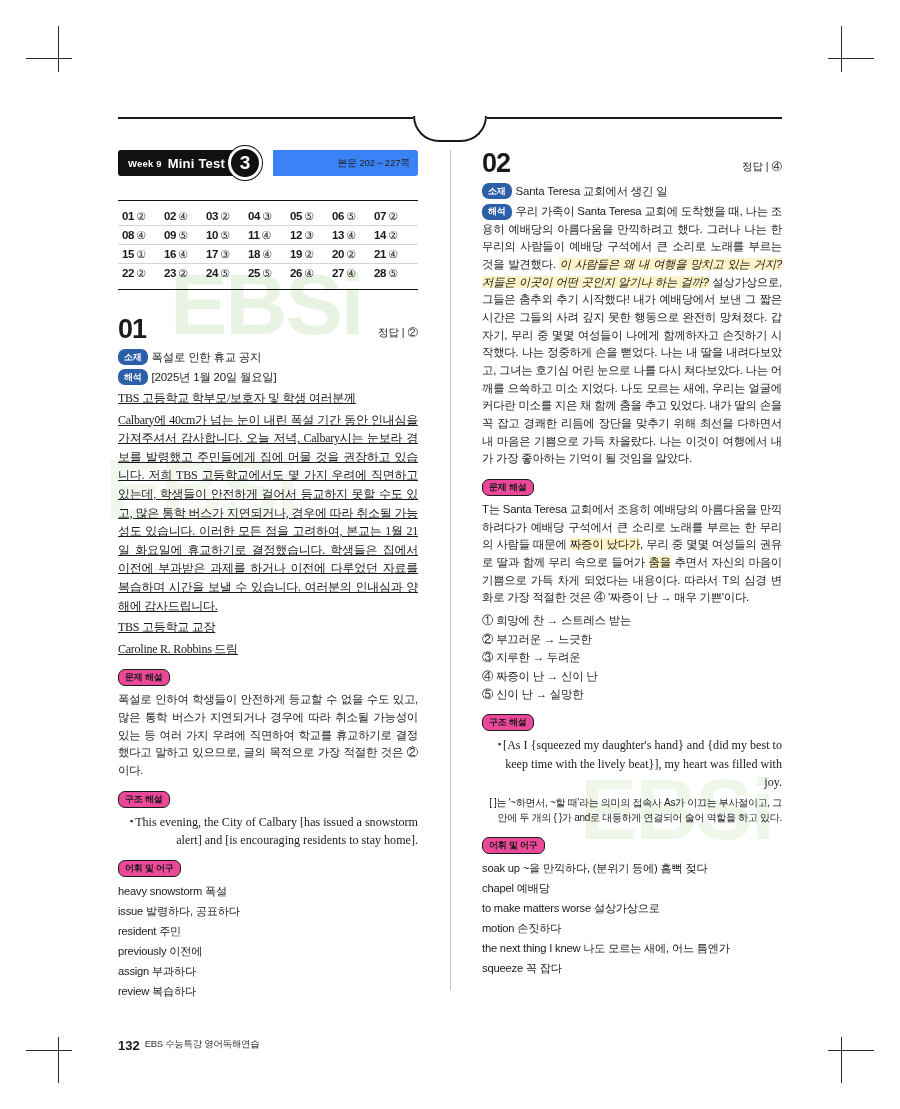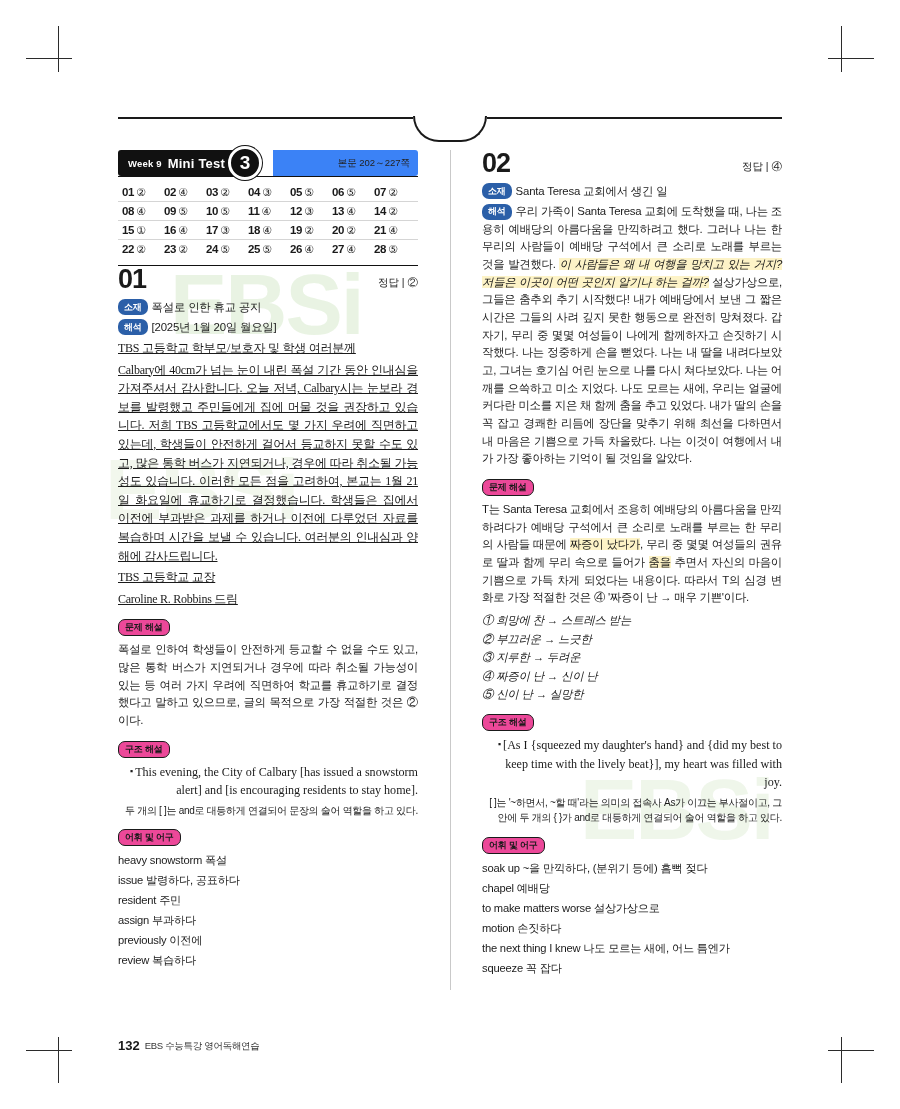--- a/index.html
+++ b/index.html
@@ -89,21 +89,21 @@
   }
   .col-left { left: 0; }
   .col-right { left: 364px; }
 
   
   .mini-banner {
     position: relative;
     height: 26px;
     display: flex;
     align-items: stretch;
-    margin-bottom: 0;
+    margin-bottom: 24px;
     gap: 40px;
   }
   .mini-banner .black {
     background: #111;
     color: #fff;
     display: flex;
     align-items: center;
     padding: 0 8px 0 10px;
     border-radius: 3px 0 0 3px;
     height: 26px;
@@ -137,20 +137,21 @@
     font-size: 9.5px;
     color: #222;
     border-radius: 0 3px 3px 0;
   }
 
   
   .ans-grid {
     border-top: 1.5px solid #111;
     border-bottom: 1.5px solid #111;
     padding: 6px 0 7px;
+    margin-bottom: 26px;
   }
   .ans-row {
     display: flex;
     justify-content: space-between;
     padding: 2.5px 4px;
     border-bottom: 1px solid #d5d5d5;
   }
   .ans-row:last-child { border-bottom: none; }
   .ans-cell {
     width: 40px;
@@ -208,21 +209,21 @@
     margin: 0 0 3px;
     text-align: justify;
     letter-spacing: -.25px;
   }
   p.body.serif { font-family: "Liberation Serif", serif; font-size: 12px; text-decoration: underline; }
   .src-line { font-size: 11.4px; margin: 0 0 4px; letter-spacing: -.2px; }
   .em-ital { font-style: italic; }
   .hl { background: #fdf3c7; }
 
   
-  ol.choices { list-style: none; margin: 4px 0 0; padding: 0; font-style: italic; }
+  ol.choices { list-style: none; margin: 4px 0 0; padding: 0; }
   ol.choices li {
     font-size: 11.4px;
     line-height: 1.62;
     letter-spacing: -.2px;
   }
 
   
   .struct {
     margin-top: 0;
     text-align: right;
@@ -257,21 +258,21 @@
     letter-spacing: -.2px;
   }
   .vocab .item b { font-weight: normal; }
 
   
   .footer {
     position: absolute;
     left: 118px;
     bottom: 56px;
     display: flex;
-    align-items: flex-end;
+    align-items: flex-start;
     gap: 5px;
   }
   .footer .pageno { font-size: 13px; font-weight: bold; }
   .footer .brand { font-size: 9.5px; color: #333; letter-spacing: -.3px; }
 </style>
 </head>
 <body>
 
 <div class="crop crop-tl">
     <div class="h"></div>
@@ -376,32 +377,31 @@
     <div class="tag-line">
       <span class="tag outline">문제 해설</span>
     </div>
     <p class="body">폭설로 인하여 학생들이 안전하게 등교할 수 없을 수도 있고, 많은 통학 버스가 지연되거나 경우에 따라 취소될 가능성이 있는 등 여러 가지 우려에 직면하여 학교를 휴교하기로 결정했다고 말하고 있으므로, 글의 목적으로 가장 적절한 것은 ②이다.</p>
 
     <div class="tag-line">
       <span class="tag outline">구조 해설</span>
     </div>
     <div class="struct">
       <p class="bullet">This evening, the City of Calbary [has issued a snowstorm alert] and [is encouraging residents to stay home].</p>
-      <p class="note">두 개의 [  ]는 and로 대등하게 연결되어 문장의 술어 역할을 하고 있다.</p>
     </div>
 
     <div class="tag-line">
       <span class="tag outline">어휘 및 어구</span>
     </div>
     <div class="vocab">
       <div class="item"><b>heavy snowstorm</b> <span>폭설</span></div>
       <div class="item"><b>issue</b> <span>발령하다, 공표하다</span></div>
       <div class="item"><b>resident</b> <span>주민</span></div>
+      <div class="item"><b>previously</b> <span>이전에</span></div>
       <div class="item"><b>assign</b> <span>부과하다</span></div>
-      <div class="item"><b>previously</b> <span>이전에</span></div>
       <div class="item"><b>review</b> <span>복습하다</span></div>
     </div>
   </div>
 
   <div class="col col-right">
 
     <div class="q-head">
       <div class="q-num">02</div>
       <div class="q-ans">정답 | ④</div>
     </div>

